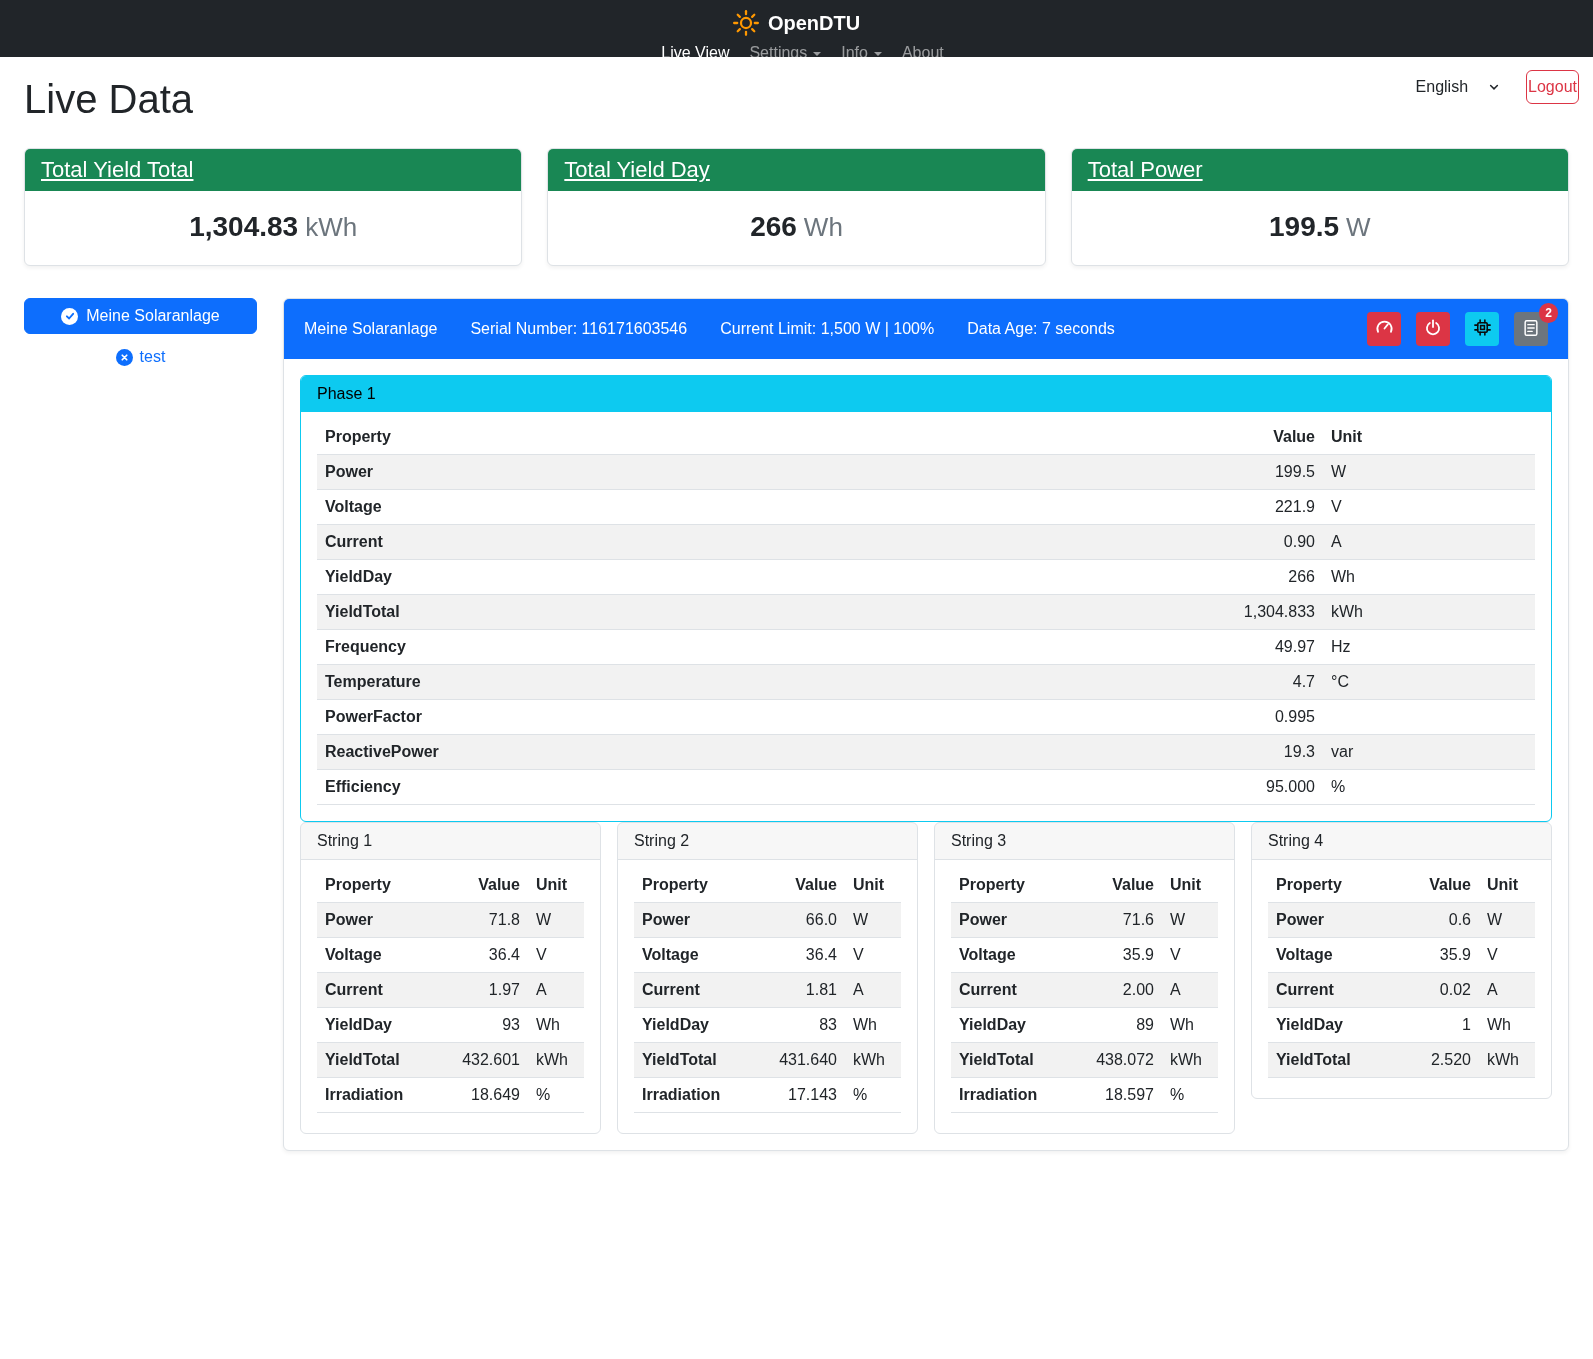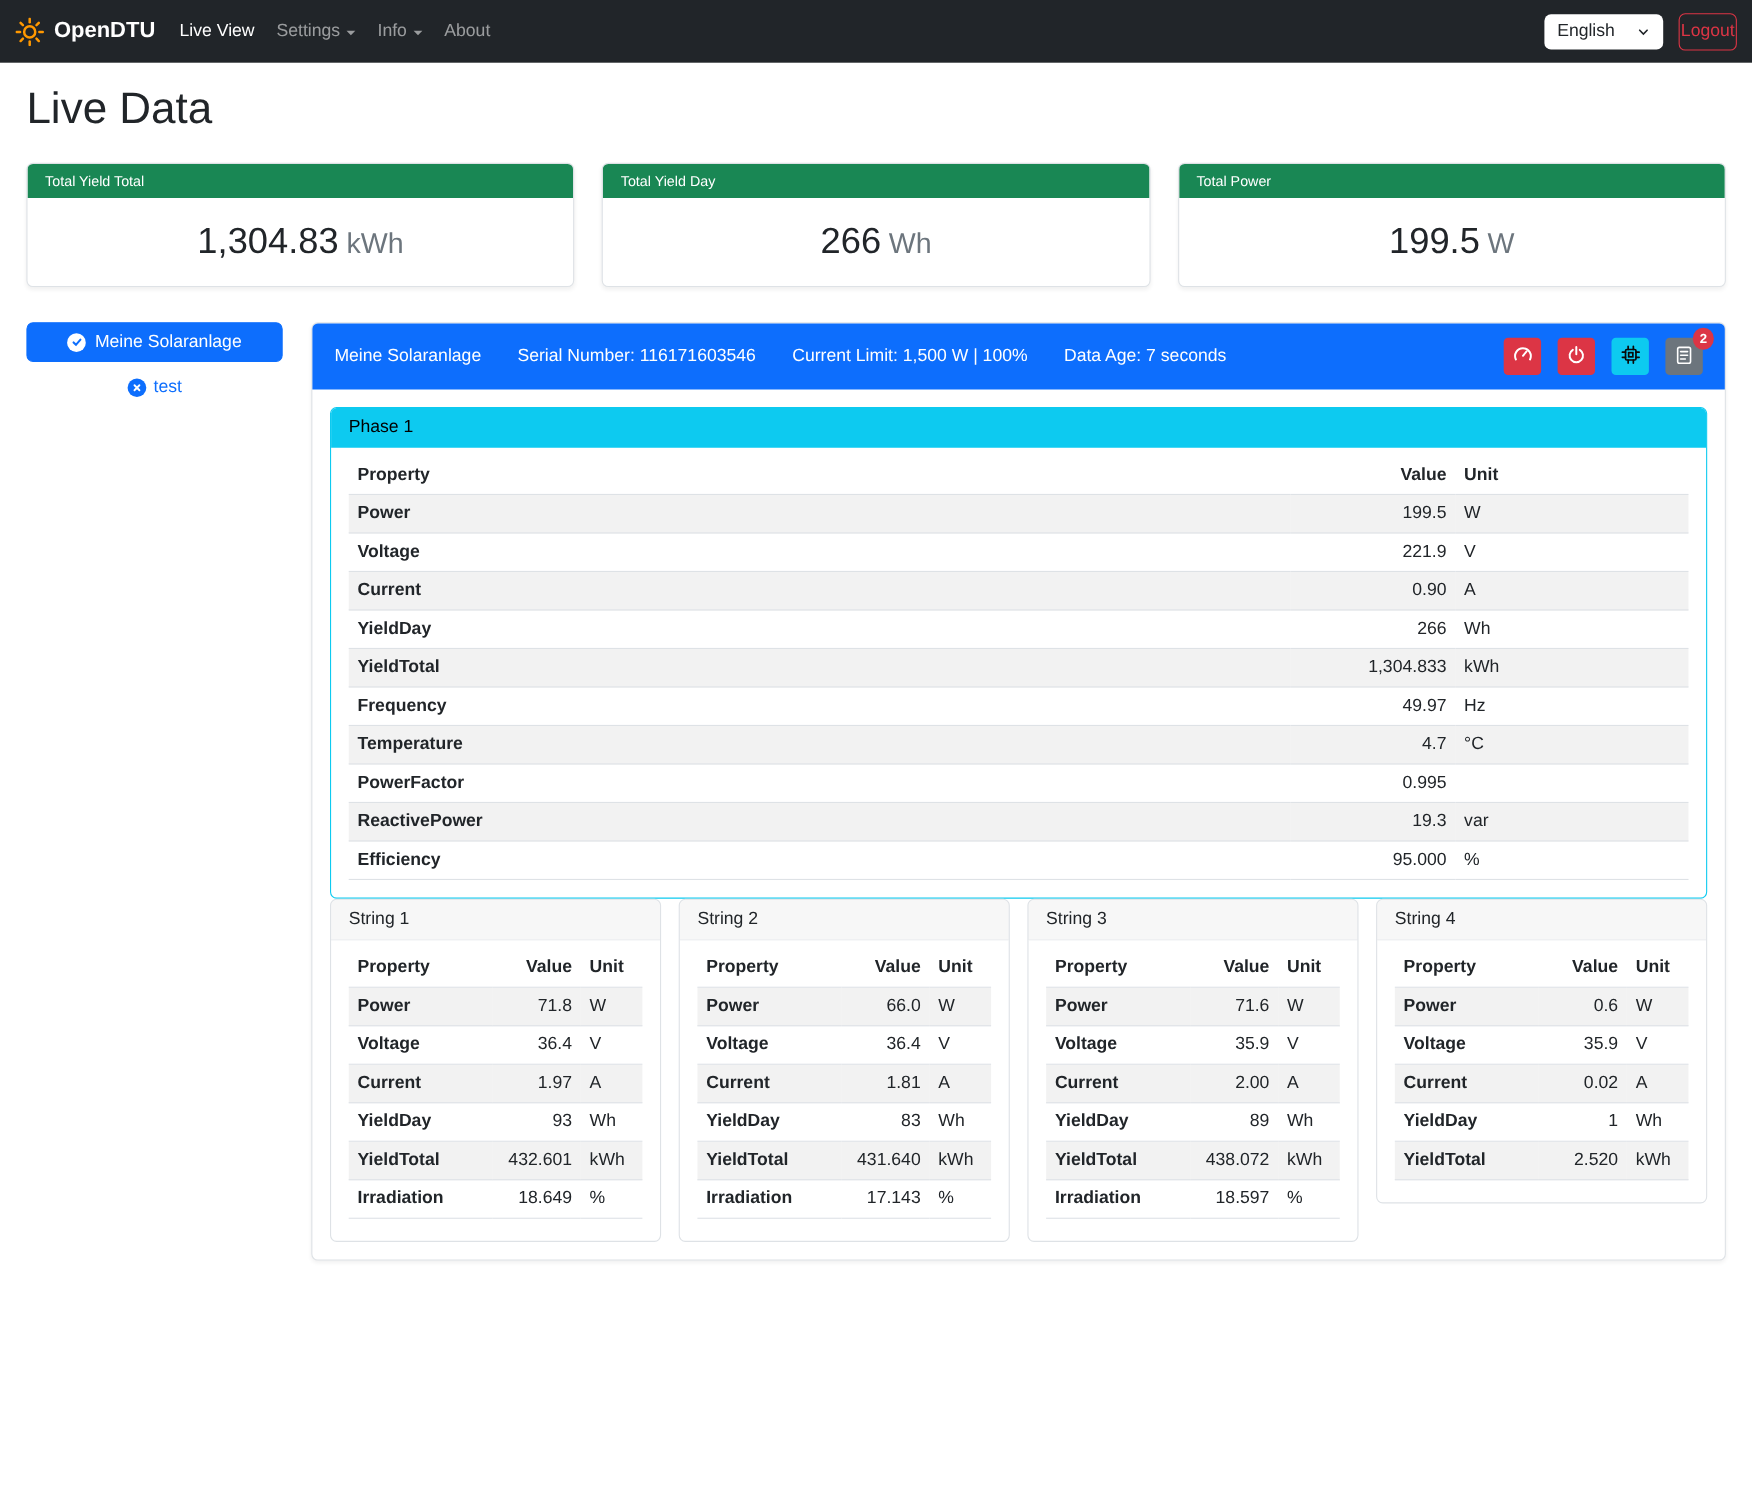--- a/index.html
+++ b/index.html
@@ -5,41 +5,41 @@
 <style>
   :root{
     --primary:#0d6efd; --success:#198754; --info:#0dcaf0; --danger:#dc3545;
     --secondary:#6c757d; --dark:#212529; --warning:#ff9800;
     --border:#dee2e6; --muted:#6c757d; --stripe:rgba(0,0,0,.05);
   }
   *{box-sizing:border-box; margin:0; padding:0;}
   body{font-family:"Liberation Sans", sans-serif; font-size:16px; color:#212529; background:#fff;}
 
   
-  .navbar{background:var(--dark); display:flex; align-items:center; padding:10px 14px; height:57px;}
+  .navbar{background:var(--dark); display:flex; align-items:center; padding:10px 14px; height:57px;flex-direction:column;}
   .brand{display:flex; align-items:center; gap:9px; color:#fff; font-size:20px; font-weight:600; cursor:pointer;}
   .brand .sun{color:var(--warning); display:inline-flex;}
   .nav-links{display:flex; align-items:center; margin-left:12px;}
   .nav-link{color:rgba(255,255,255,.55); padding:8px 10px; text-decoration:none; cursor:pointer; display:inline-flex; align-items:center; gap:6px; font-size:16px;}
   .nav-link.active{color:#fff;}
   .caret{width:0;height:0;border-left:4px solid transparent;border-right:4px solid transparent;border-top:4px solid currentColor; display:inline-block; margin-top:2px;}
   .nav-right{margin-left:auto; display:flex; align-items:center; gap:14px;}
   .lang-select{background:#fff; border-radius:6px; padding:7px 12px; display:flex; align-items:center; gap:20px; cursor:pointer; font-size:16px; color:#212529;}
   .lang-select .sel-caret{display:inline-flex;}
   .logout{background:transparent; border:1px solid var(--danger); color:var(--danger); border-radius:6px; padding:7px 1px; font-size:16px; font-family:inherit; cursor:pointer;}
 
   
   .page{padding:14px 24px 30px;}
   .page-title{font-size:40px; font-weight:400; margin:6px 0 26px;}
 
   .summary-row{display:flex; gap:25px; margin-bottom:32px;}
   .summary-card{flex:1; border:1px solid var(--border); border-radius:6px; box-shadow:0 2px 4px rgba(0,0,0,.06); background:#fff; overflow:hidden;}
-  .summary-card .hd{background:var(--success); color:#fff; padding:8px 16px; font-size:13px;}
+  .summary-card .hd{background:var(--success); color:#fff; padding:8px 16px; font-size:22px;text-decoration:underline;}
   .summary-card .bd{padding:20px 16px 22px; text-align:center;}
-  .summary-card .big{font-size:33px; font-weight:400;}
+  .summary-card .big{font-size:28px; font-weight:700;}
   .summary-card .unit{font-size:26px; color:var(--muted); margin-left:7px;}
 
   .content-row{display:flex; gap:26px; align-items:flex-start;}
   .sidebar{width:233px; flex-shrink:0;}
   .inv-btn{width:100%; background:var(--primary); border:1px solid var(--primary); color:#fff; border-radius:6px; padding:8px 10px; font-size:16px; font-family:inherit; display:flex; align-items:center; justify-content:center; gap:8px; cursor:pointer;}
   .icon-circle{width:17px;height:17px;border-radius:50%;display:inline-flex;align-items:center;justify-content:center;flex-shrink:0;}
   .check-circle{background:#fff;color:var(--primary);}
   .x-circle{background:var(--primary);color:#fff;}
   .inv-test{margin-top:14px; display:flex; align-items:center; justify-content:center; gap:7px; color:var(--primary); cursor:pointer; font-size:16px;}
 

